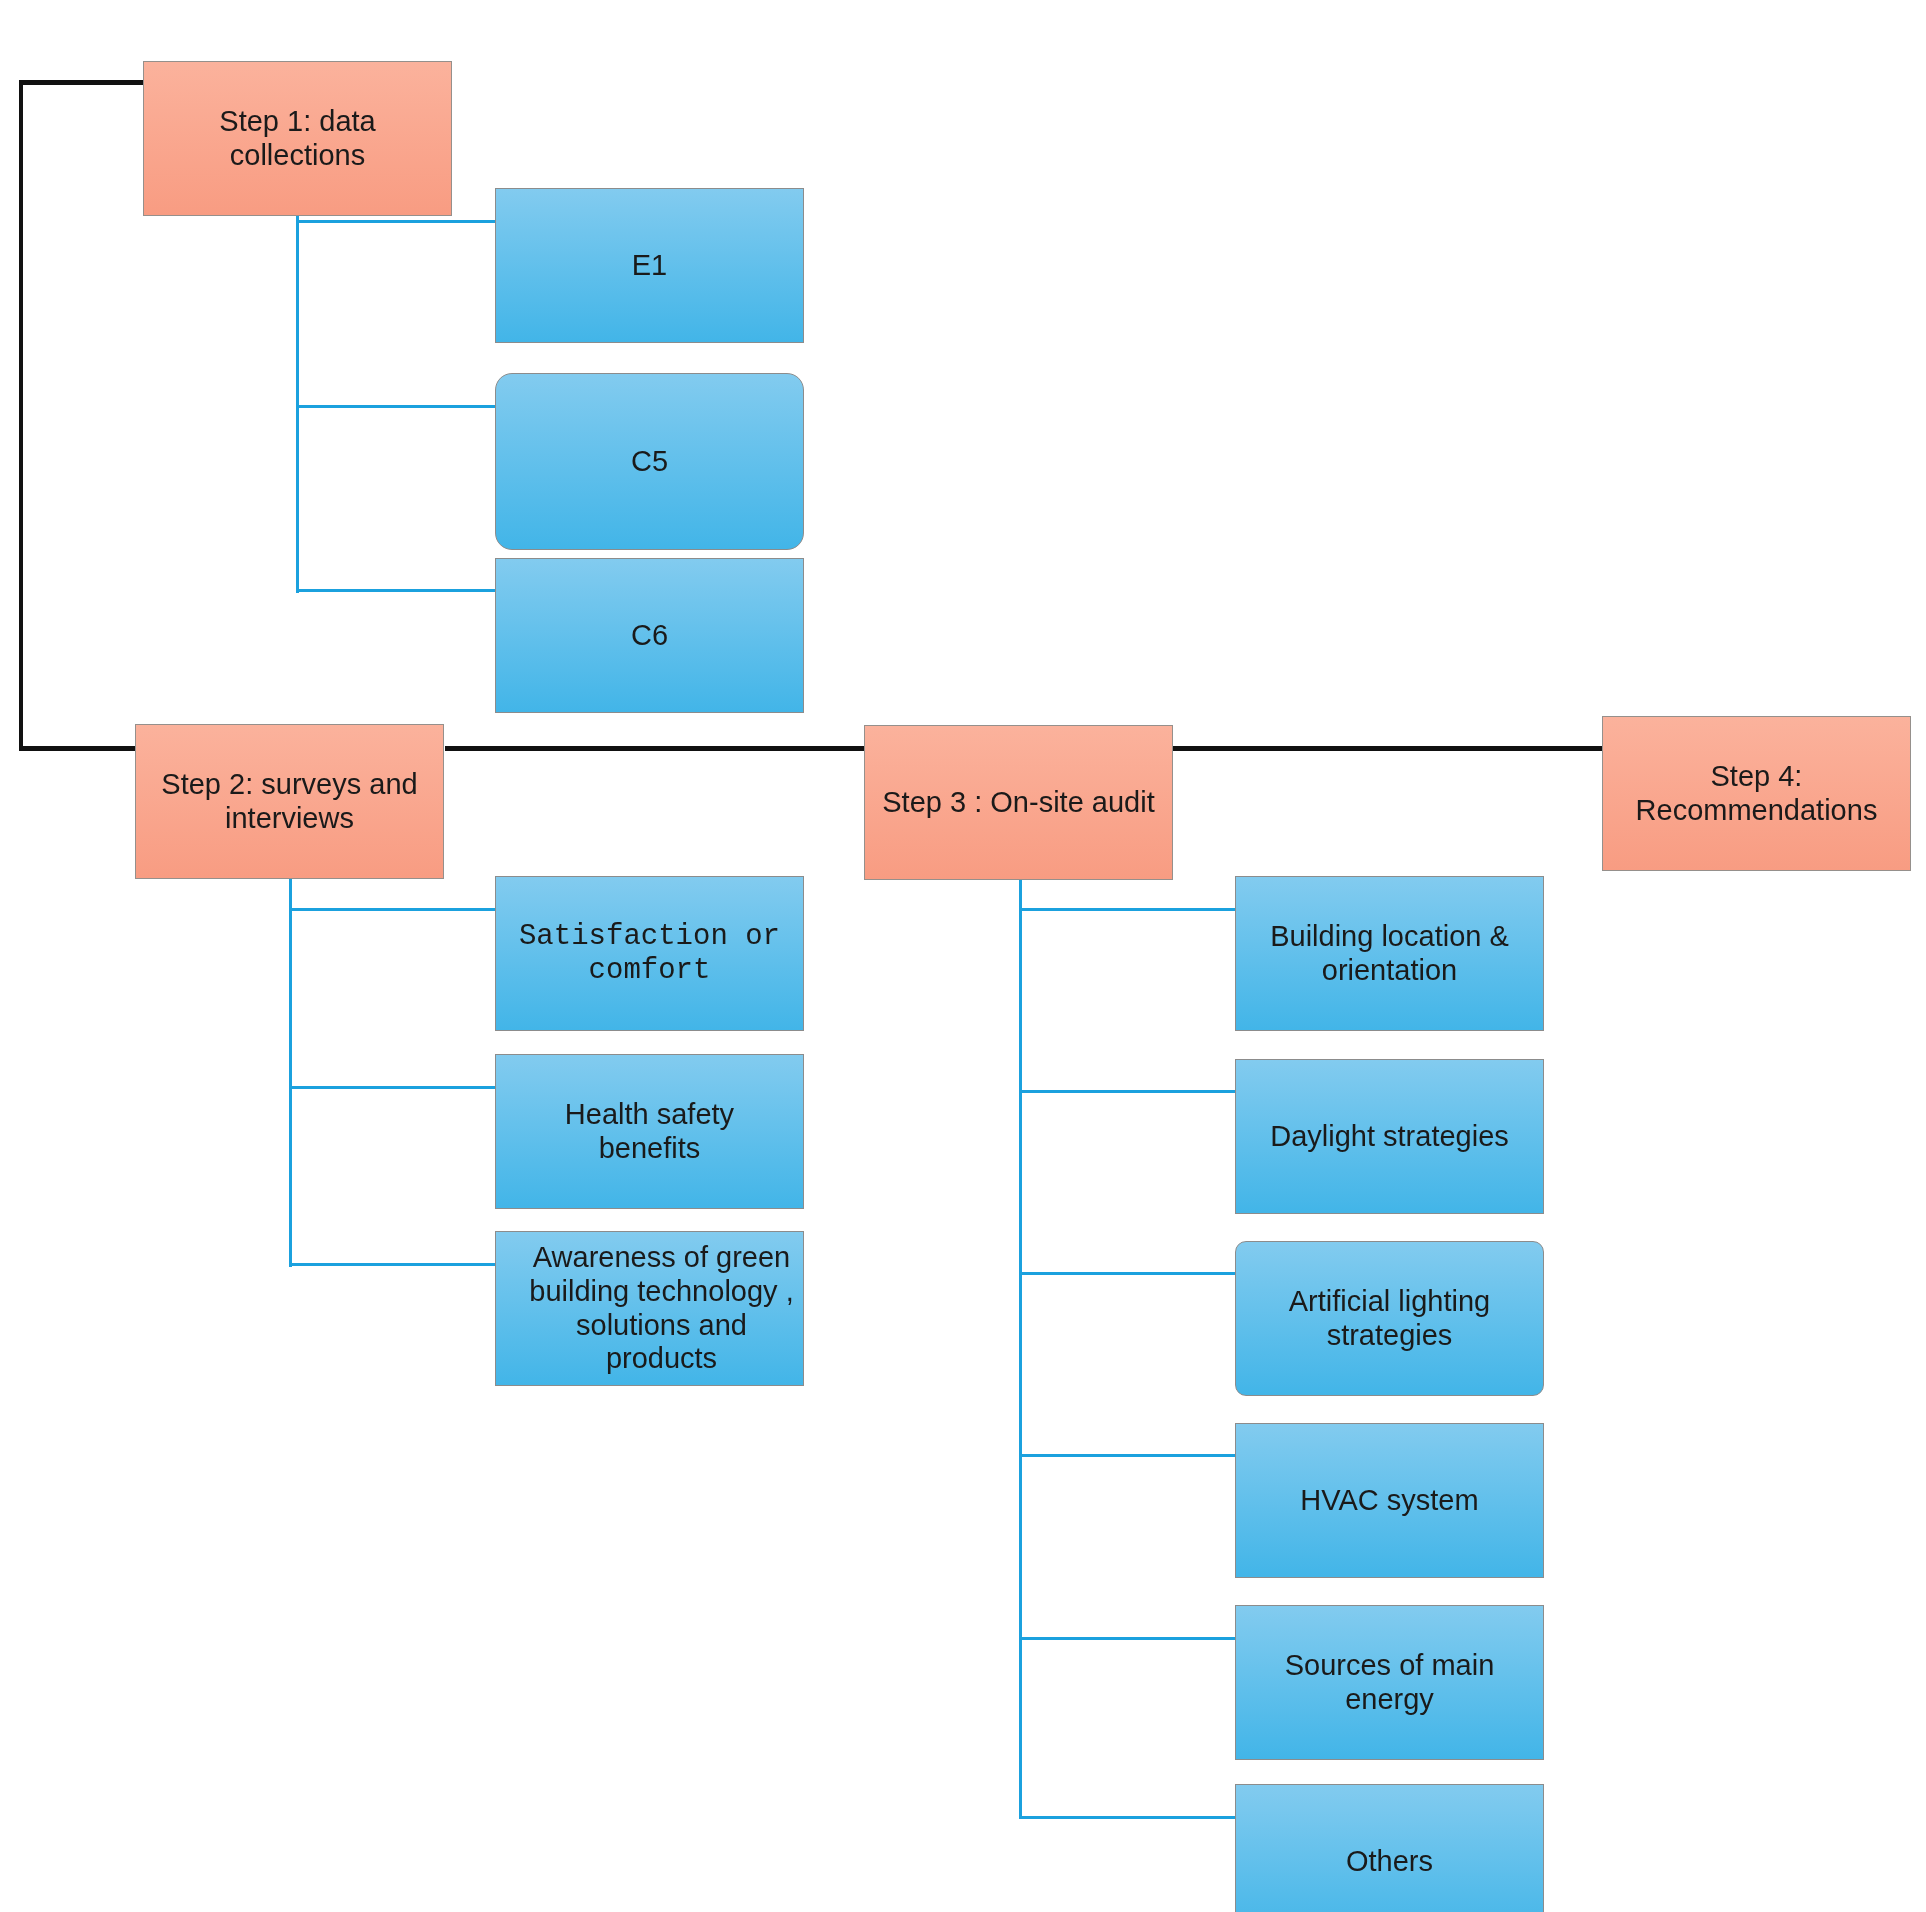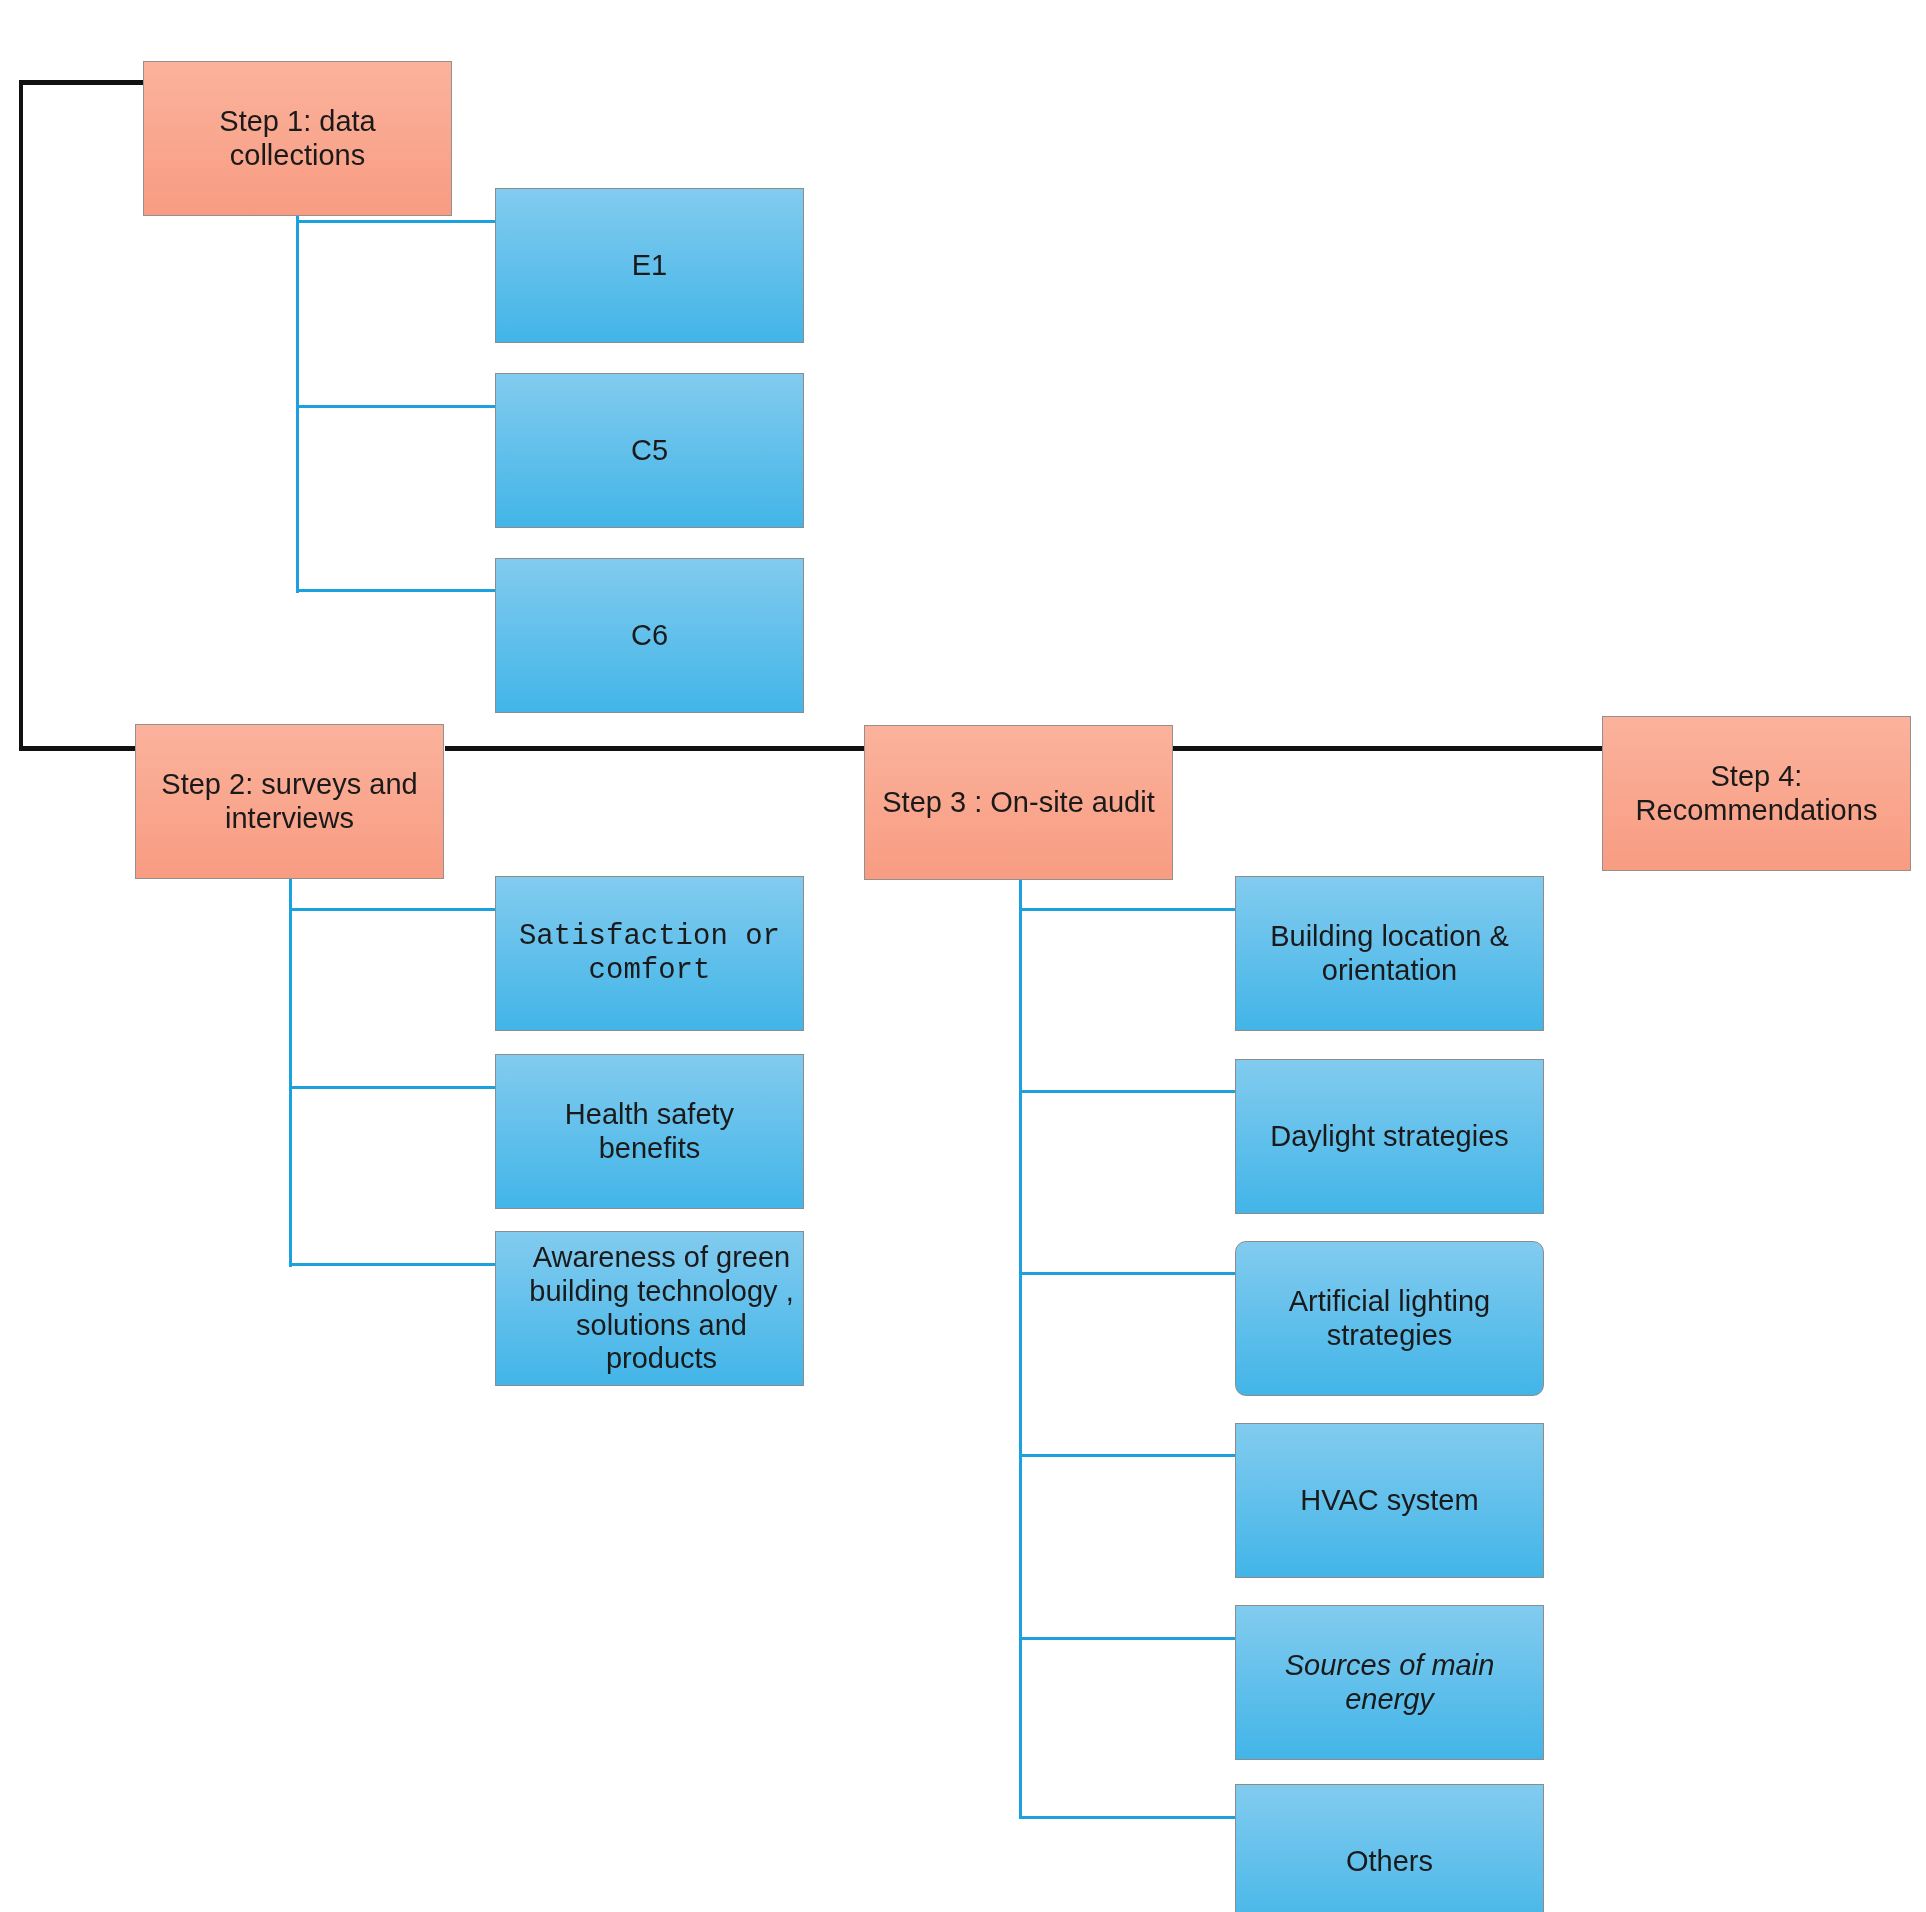--- a/index.html
+++ b/index.html
@@ -78,21 +78,21 @@
     <span>Step 3 : On-site audit</span>
   </div>
   <div class="box step" style="left:1602px; top:672px; width:309px; height:155px;">
     <span>Step 4:
 Recommendations</span>
   </div>
 
   <div class="box item" style="left:495px; top:144px; width:309px; height:155px;">
     <span>E1</span>
   </div>
-  <div class="box item" style="left:495px; top:329px; width:309px; height:155px;">
+  <div class="box item" style="left:495px; top:329px; width:309px; height:177px;border-radius:17px;">
     <span>C5</span>
   </div>
   <div class="box item" style="left:495px; top:514px; width:309px; height:155px;">
     <span>C6</span>
   </div>
 
   <div class="box item" style="left:495px; top:832px; width:309px; height:155px;font-family:Liberation Mono, monospace;">
     <span>Satisfaction or
 comfort</span>
   </div>
@@ -114,21 +114,21 @@
   <div class="box item" style="left:1235px; top:1015px; width:309px; height:155px;">
     <span>Daylight strategies</span>
   </div>
   <div class="box item" style="left:1235px; top:1197px; width:309px; height:155px;border-radius:11px;">
     <span>Artificial lighting
 strategies</span>
   </div>
   <div class="box item" style="left:1235px; top:1379px; width:309px; height:155px;">
     <span>HVAC system</span>
   </div>
-  <div class="box item" style="left:1235px; top:1561px; width:309px; height:155px;font-style:italic;">
+  <div class="box item" style="left:1235px; top:1561px; width:309px; height:155px;">
     <span>Sources of main
 energy</span>
   </div>
   <div class="box item" style="left:1235px; top:1740px; width:309px; height:155px;">
     <span>Others</span>
   </div>
 
 </div>
 
 

